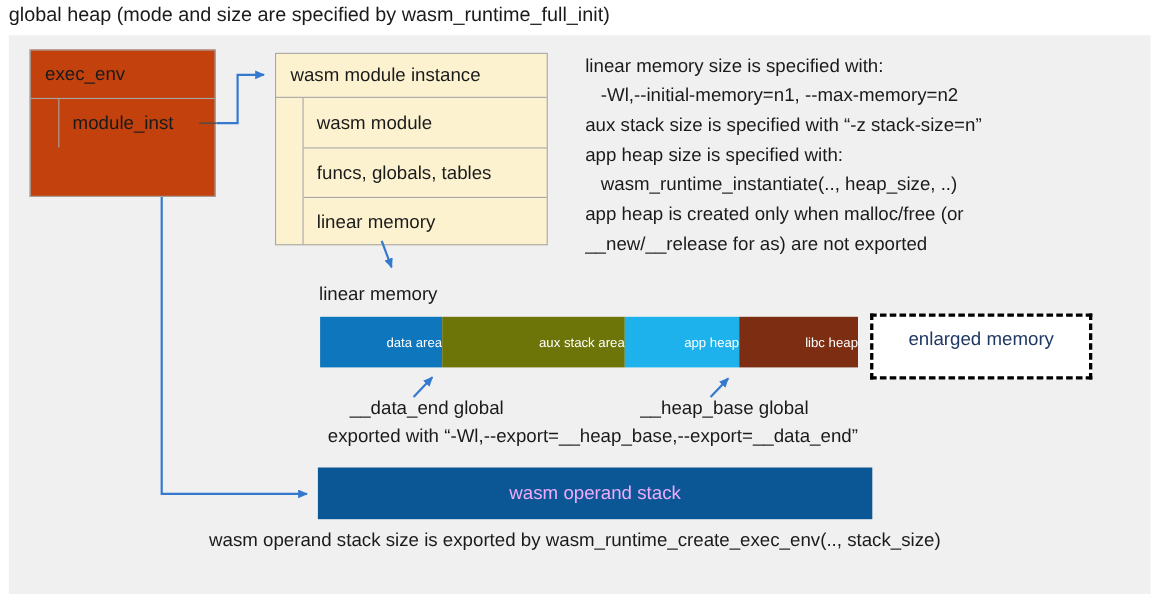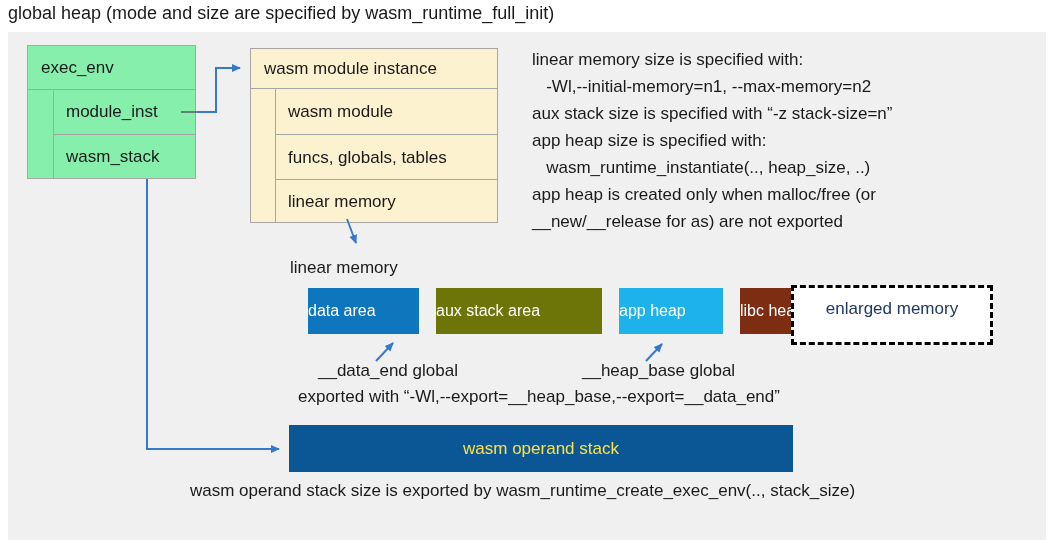--- a/index.html
+++ b/index.html
@@ -42,21 +42,21 @@
   .struct-box .inner { border-left: 1px solid #a6a6a6; }
   .struct-box .row {
     padding-left: 12px;
     overflow: hidden; white-space: nowrap;
   }
   .struct-box .row + .row { border-top: 1px solid #a6a6a6; }
 
   .exec-env {
     left: 27px; top: 45px;
     width: 169px; height: 134px;
-    background: #86efac;
+    background: #c2410c;
   }
   .exec-env .hdr { height: 44px; line-height: 43px; }
   .exec-env .inner { margin-left: 25px; }
   .exec-env .row { height: 44px; line-height: 44px; }
 
   .mod-inst {
     left: 250px; top: 48px;
     width: 248px; height: 175px;
     background: #fdf2d0;
   }
@@ -79,26 +79,25 @@
     font-size: 17px;
   }
   .lm-bar {
     left: 291px; top: 288px;
     height: 46px;
     display: flex;
   }
   .lm-seg {
     height: 46px;
     color: #ffffff;
-    font-size: 16px;
+    font-size: 12px;
     line-height: 46px;
-    text-align: left;
+    text-align: right;
     white-space: nowrap;
     overflow: hidden;
-    margin-left: 17px;
   }
   .seg-data { width: 111px; }
   .seg-aux  { width: 166px; }
   .seg-app  { width: 104px; }
   .seg-libc { width: 108px; }
 
   .enlarged {
     left: 791px; top: 285px;
     width: 202px; height: 60px;
     background: #ffffff;
@@ -115,21 +114,21 @@
   }
   .lbl-data-end  { left: 318px; top: 361px; text-align: right; }
   .lbl-heap-base { left: 582px; top: 361px; }
   .lbl-exported  { left: 298px; top: 387px; }
 
   
   .op-stack {
     left: 289px; top: 425px;
     width: 504px; height: 47px;
     background: #0b5796;
-    color: #fde047;
+    color: #f0abfc;
     font-size: 17px;
     line-height: 47px;
     text-align: center;
   }
   .note-bottom { font-size: 17px; white-space: pre; }
   .note-bottom1 { left: 190px; top: 481px; }
   .note-bottom2 { left: 190px; top: 506px; }
 
   svg.overlay {
     position: absolute;
@@ -144,21 +143,20 @@
 <div class="stage">
 
   <div class="abs title">global heap (mode and size are specified by wasm_runtime_full_init)</div>
 
   <div class="abs canvas-bg"></div>
 
   <div class="abs struct-box exec-env">
     <div class="hdr">exec_env</div>
     <div class="inner">
       <div class="row">module_inst</div>
-      <div class="row">wasm_stack</div>
     </div>
   </div>
 
   <div class="abs struct-box mod-inst">
     <div class="hdr">wasm module instance</div>
     <div class="inner">
       <div class="row">wasm module</div>
       <div class="row">funcs, globals, tables</div>
       <div class="row">linear memory</div>
     </div>

